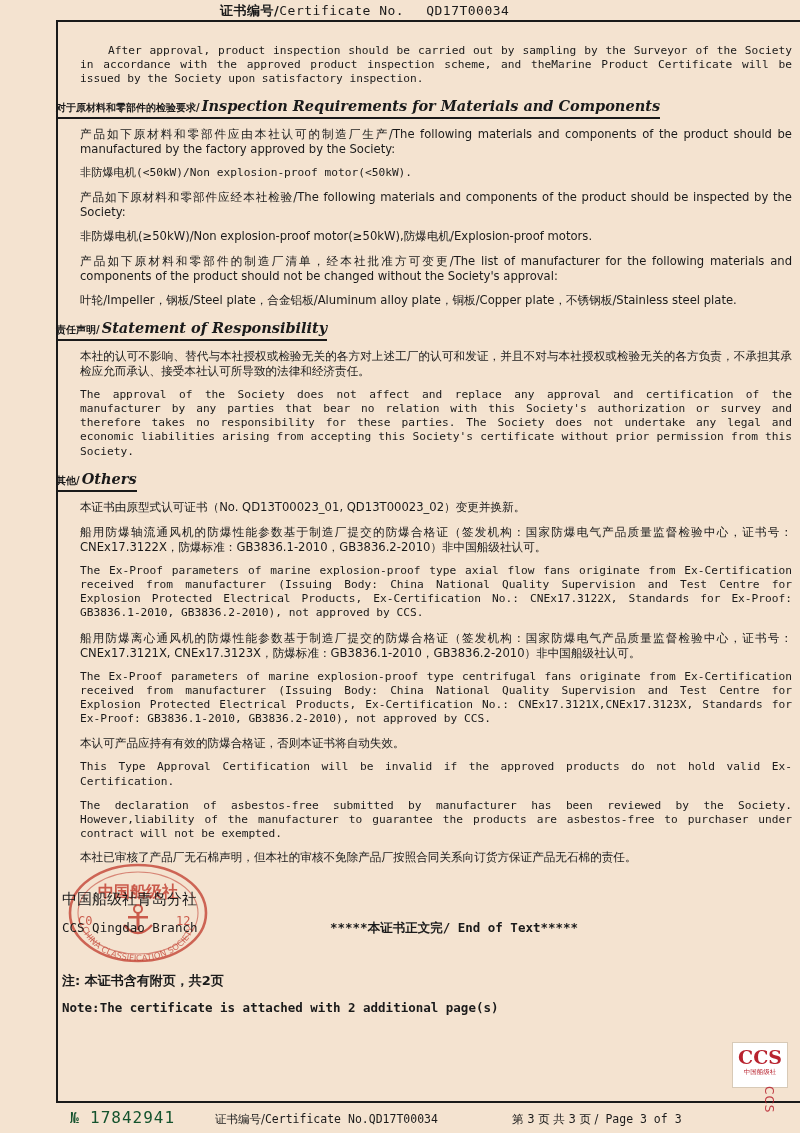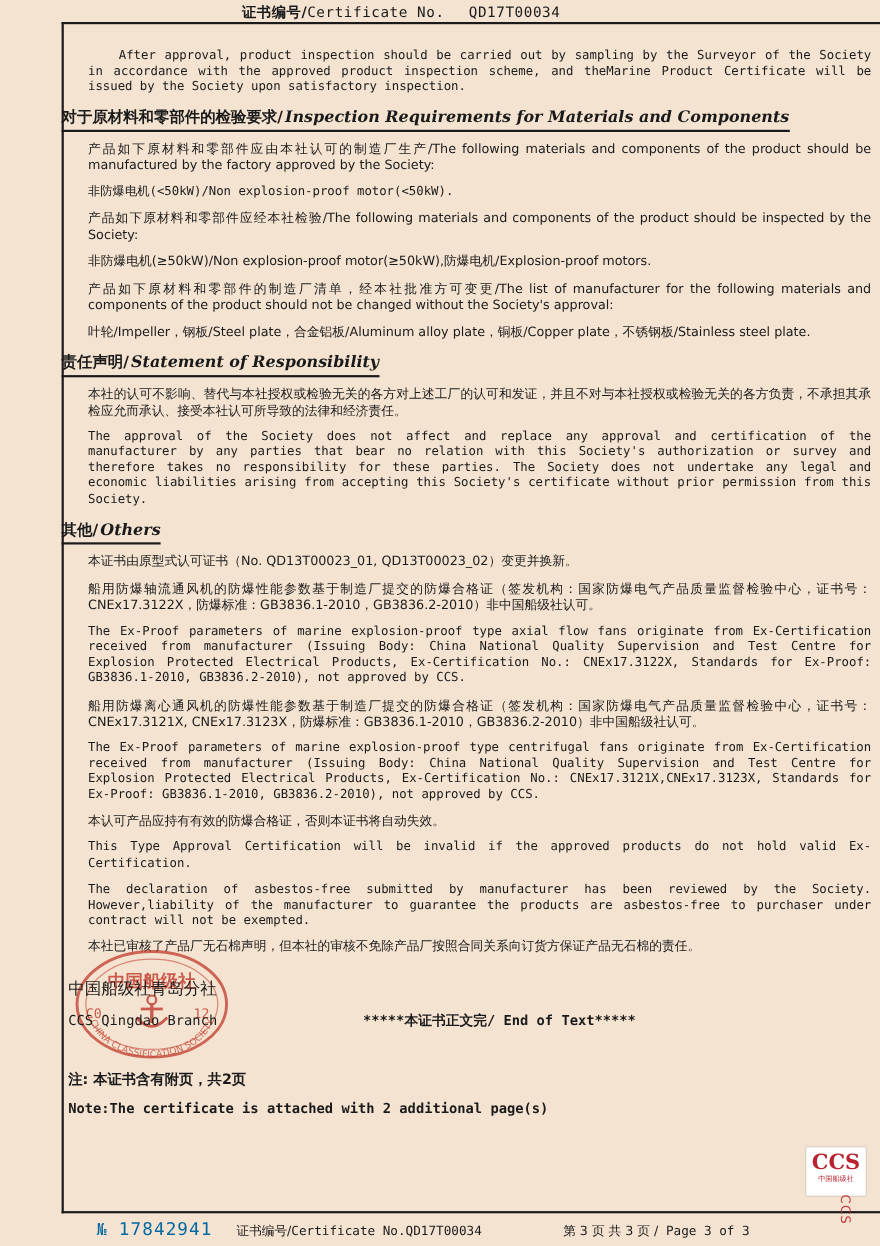--- a/index.html
+++ b/index.html
@@ -62,21 +62,21 @@
     margin-left:-24px;
     display:block;
   }
   .sec .inner{
     display:inline-block;
     padding-bottom:2px;
     border-bottom:2px solid #1a1a1a;
   }
   .sec .cn{
     font-family:"DejaVu Sans", sans-serif;
-    font-weight:bold;font-size:14px;
+    font-weight:bold;font-size:10px;
   }
   .sec .en{
     font-family:"DejaVu Serif", serif;
     font-weight:bold;font-style:italic;font-size:14.5px;
     margin-left:2px;
   }
 
   .blk{margin-bottom:10px;}
 
   
@@ -108,23 +108,23 @@
     font-size:13px;font-weight:bold;
   }
   .note-en{
     position:absolute;left:62px;top:1000px;
     font-family:"DejaVu Sans Mono", monospace;
     font-size:12.5px;font-weight:bold;
   }
 
   
   .serial{
-    position:absolute;left:88px;top:1108px;
-    font-family:"DejaVu Sans Mono", monospace;
-    font-size:15px;color:#0369a1;letter-spacing:1px;
+    position:absolute;left:70px;top:1108px;
+    font-family:"DejaVu Sans Mono", monospace;
+    font-size:15px;color:#14532d;letter-spacing:1px;
   }
   .serial .n{font-size:16px;}
   .foot-mid{
     position:absolute;left:215px;top:1112px;
     font-family:"DejaVu Sans Mono", monospace;
     font-size:11.5px;
     text-align:right;
   }
   .foot-mid .cn{font-family:"DejaVu Sans", sans-serif;}
   .foot-right{

